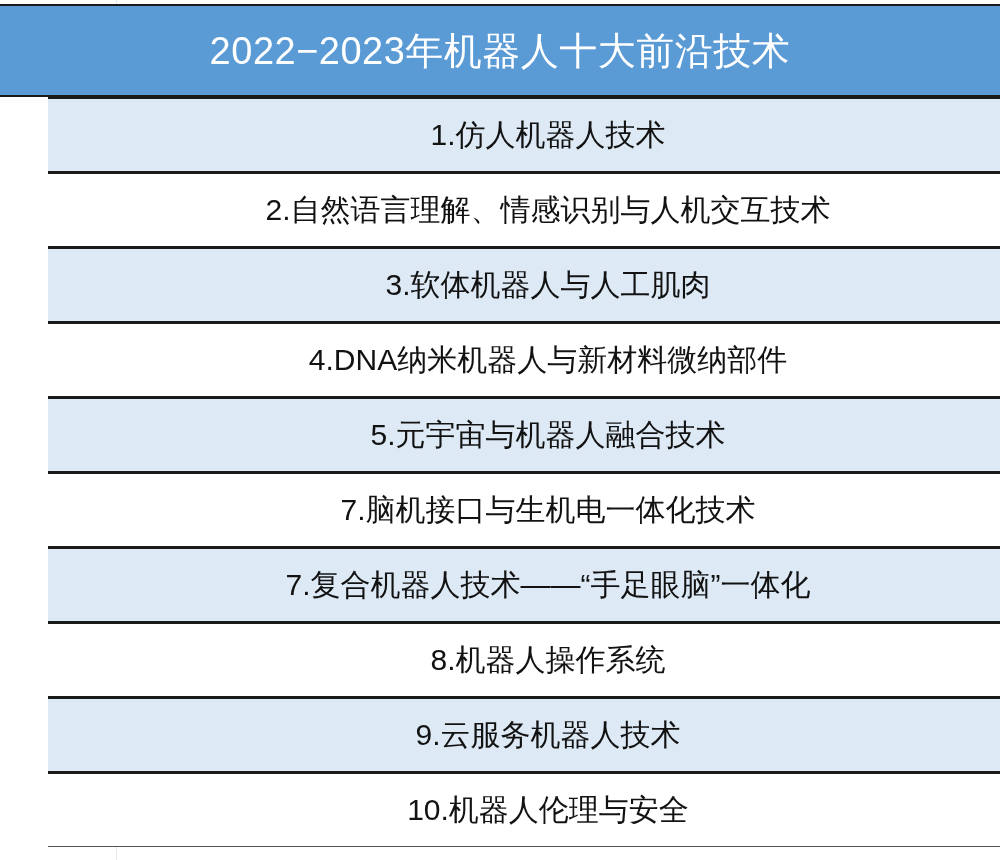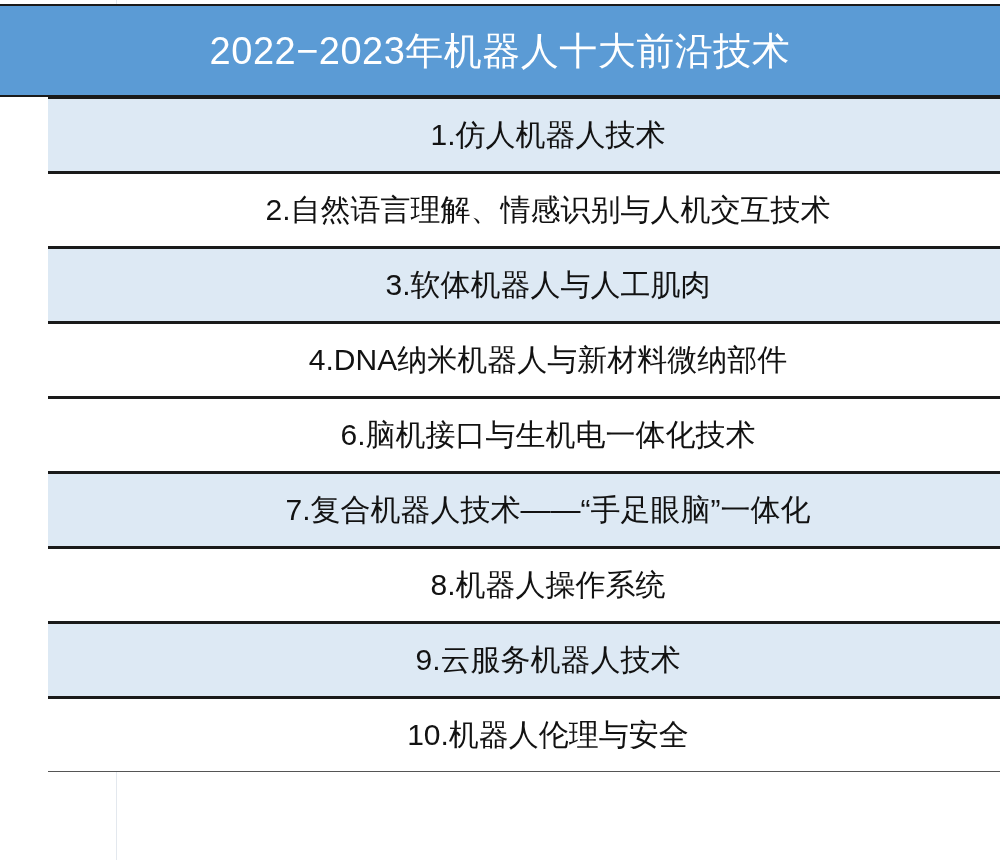--- a/index.html
+++ b/index.html
@@ -131,24 +131,29 @@
           <span class="cell-text">3.软体机器人与人工肌肉</span>
         </td>
       </tr>
 
       <tr>
         <td class="row row-body">
           <span class="cell-text">4.DNA纳米机器人与新材料微纳部件</span>
         </td>
       </tr>
 
+      <tr>
+        <td class="row row-body shade">
+          <span class="cell-text">5.元宇宙与机器人融合技术</span>
+        </td>
+      </tr>
 
       <tr>
         <td class="row row-body">
-          <span class="cell-text">6.脑机接口与生机电一体化技术</span>
+          <span class="cell-text">7.脑机接口与生机电一体化技术</span>
         </td>
       </tr>
 
       <tr>
         <td class="row row-body shade">
           <span class="cell-text">7.复合机器人技术——“手足眼脑”一体化</span>
         </td>
       </tr>
 
       <tr>

